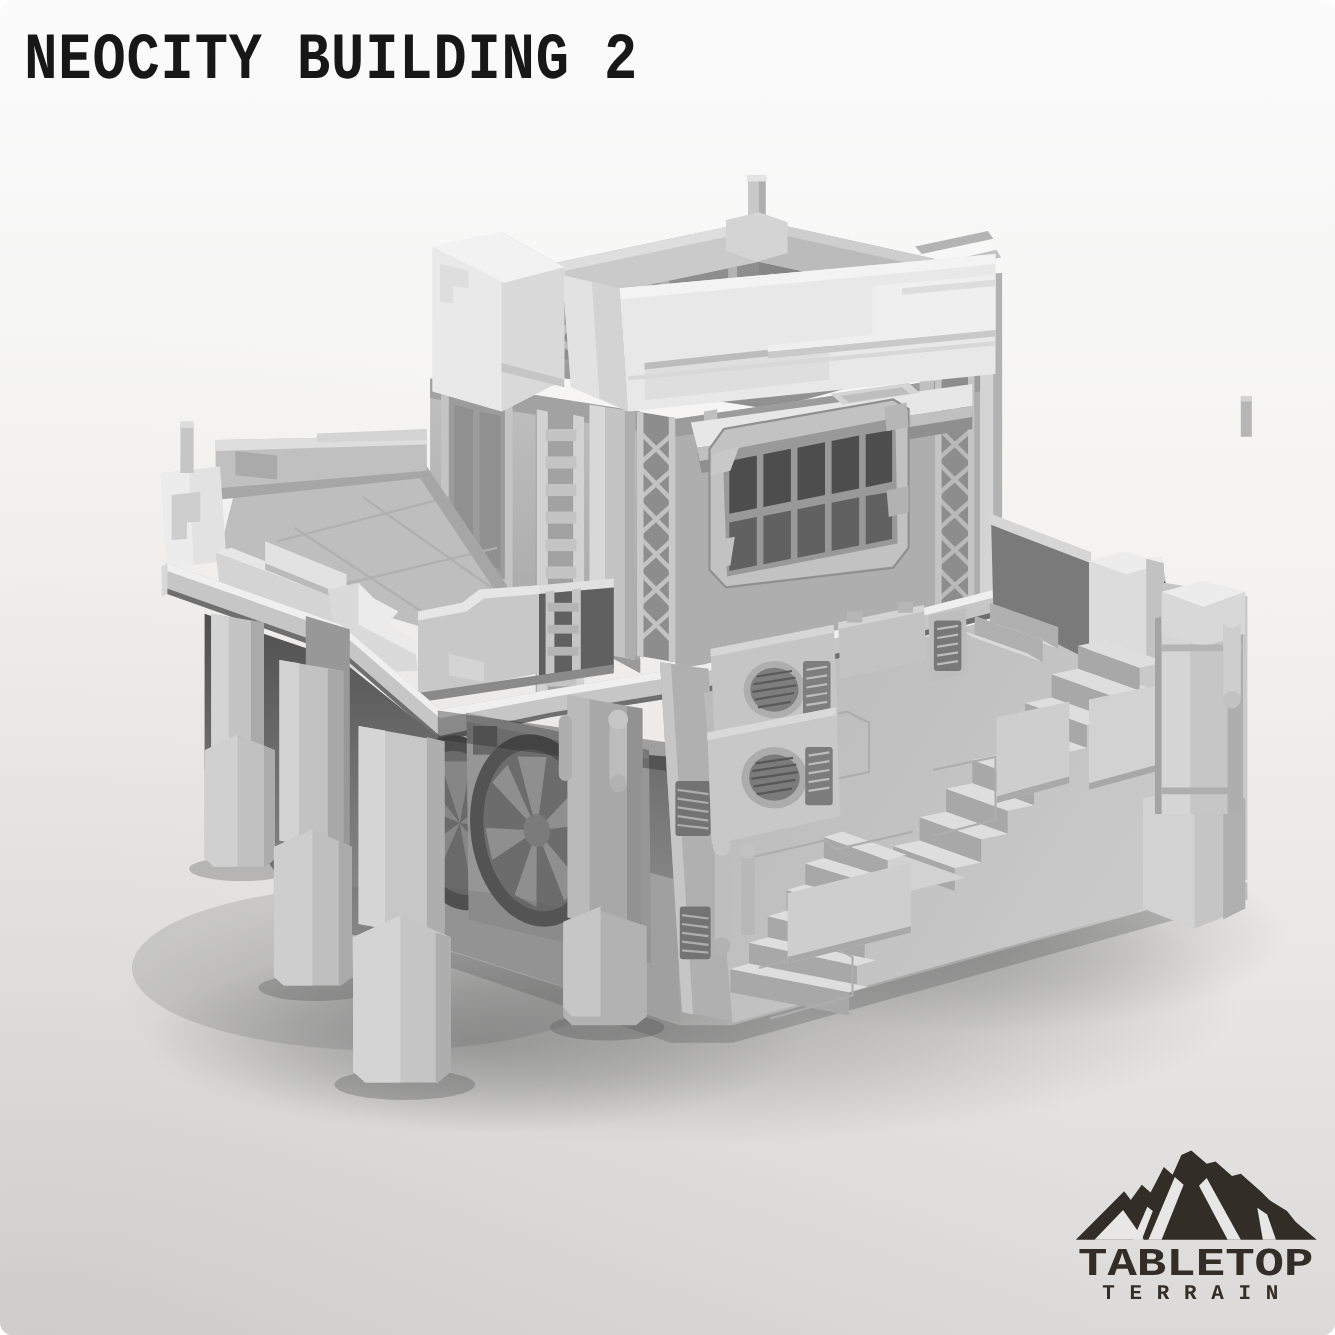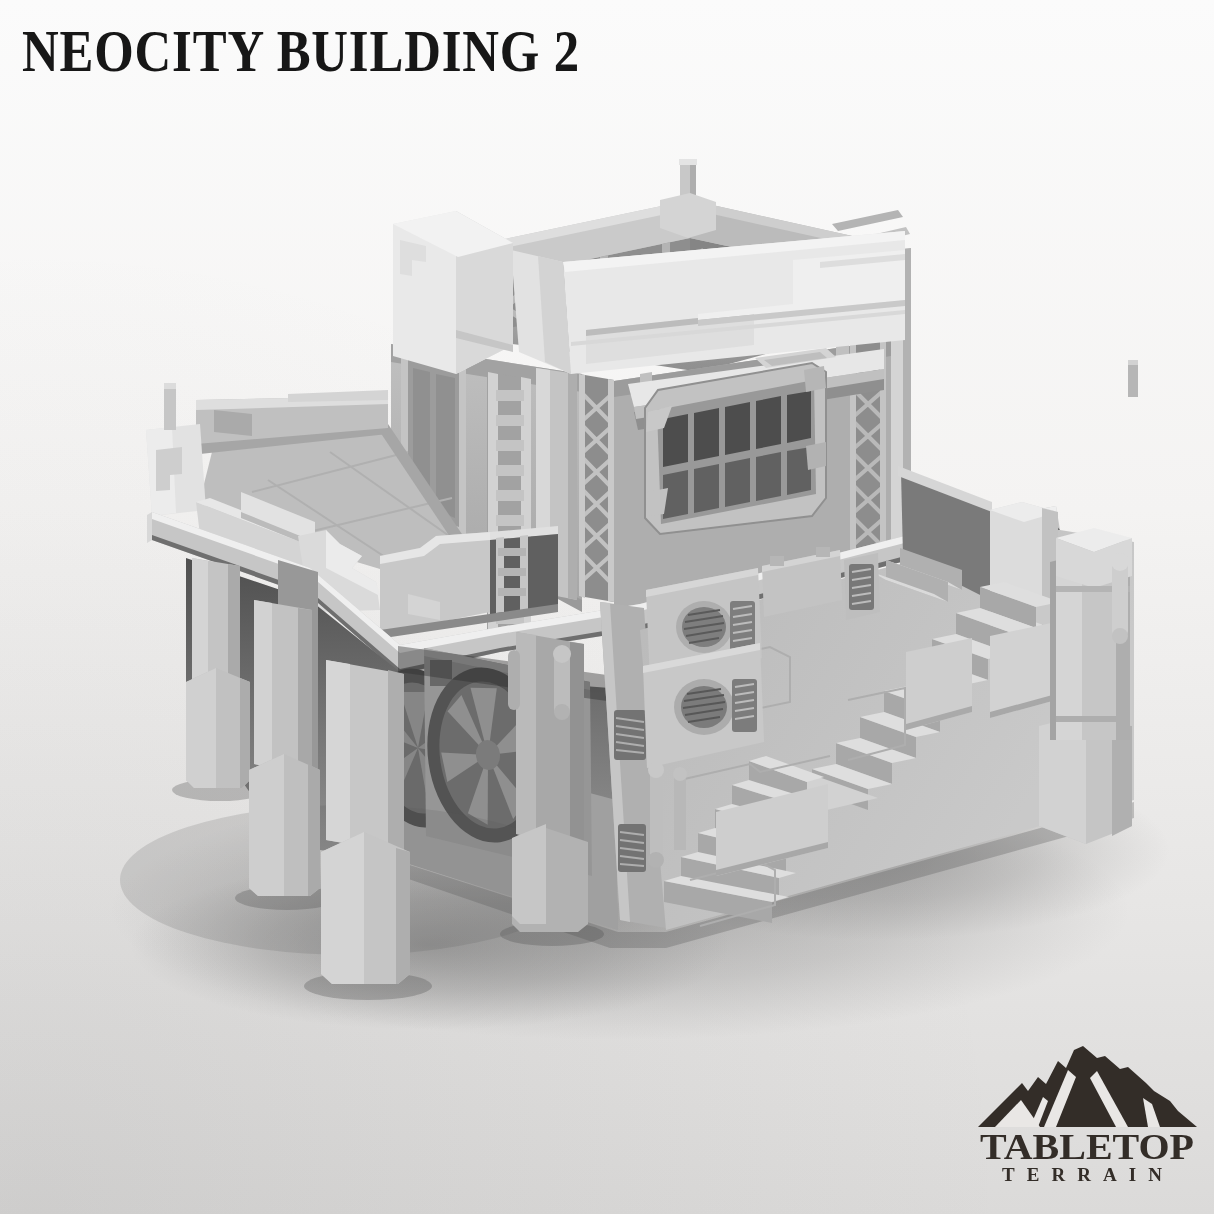--- a/index.html
+++ b/index.html
@@ -1,16 +1,16 @@
 <!DOCTYPE html>
 <html><head>
 <meta charset="utf-8">
 <style>
   html,body{margin:0;padding:0;background:#ffffff;}
-  .page{width:1214px;height:1214px;position:relative;overflow:hidden;font-family:Liberation Serif, serif;}
+  .page{width:1214px;height:1214px;position:relative;overflow:hidden;font-family:Liberation Mono, monospace;border-radius:12px;}
   svg{display:block;}
 </style>
 </head>
 <body>
 <div class="page">
 <svg width="1214" height="1214" viewBox="0 0 1214 1214">
 <defs>
   <linearGradient id="bg" x1="0" y1="0" x2="0" y2="1">
     <stop offset="0" stop-color="#fbfbfb"></stop>
     <stop offset="0.42" stop-color="#f4f3f2"></stop>

